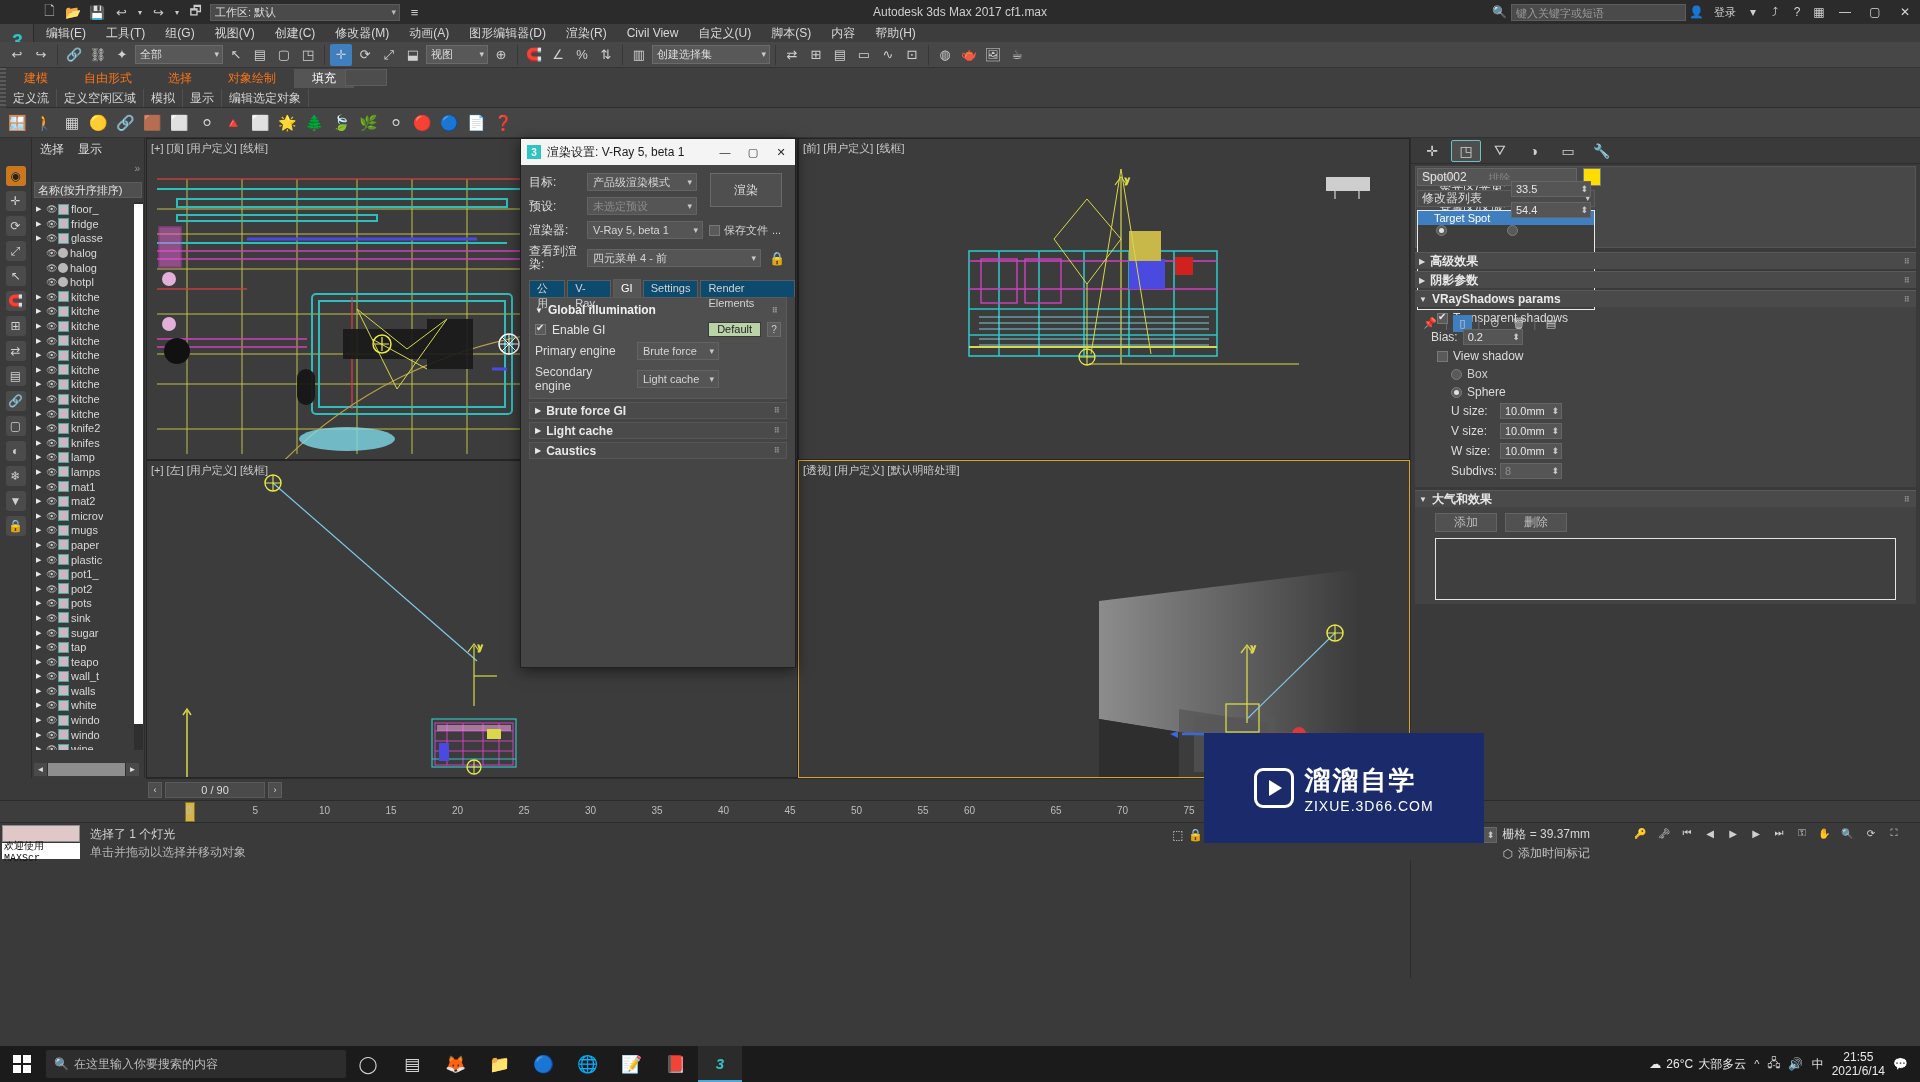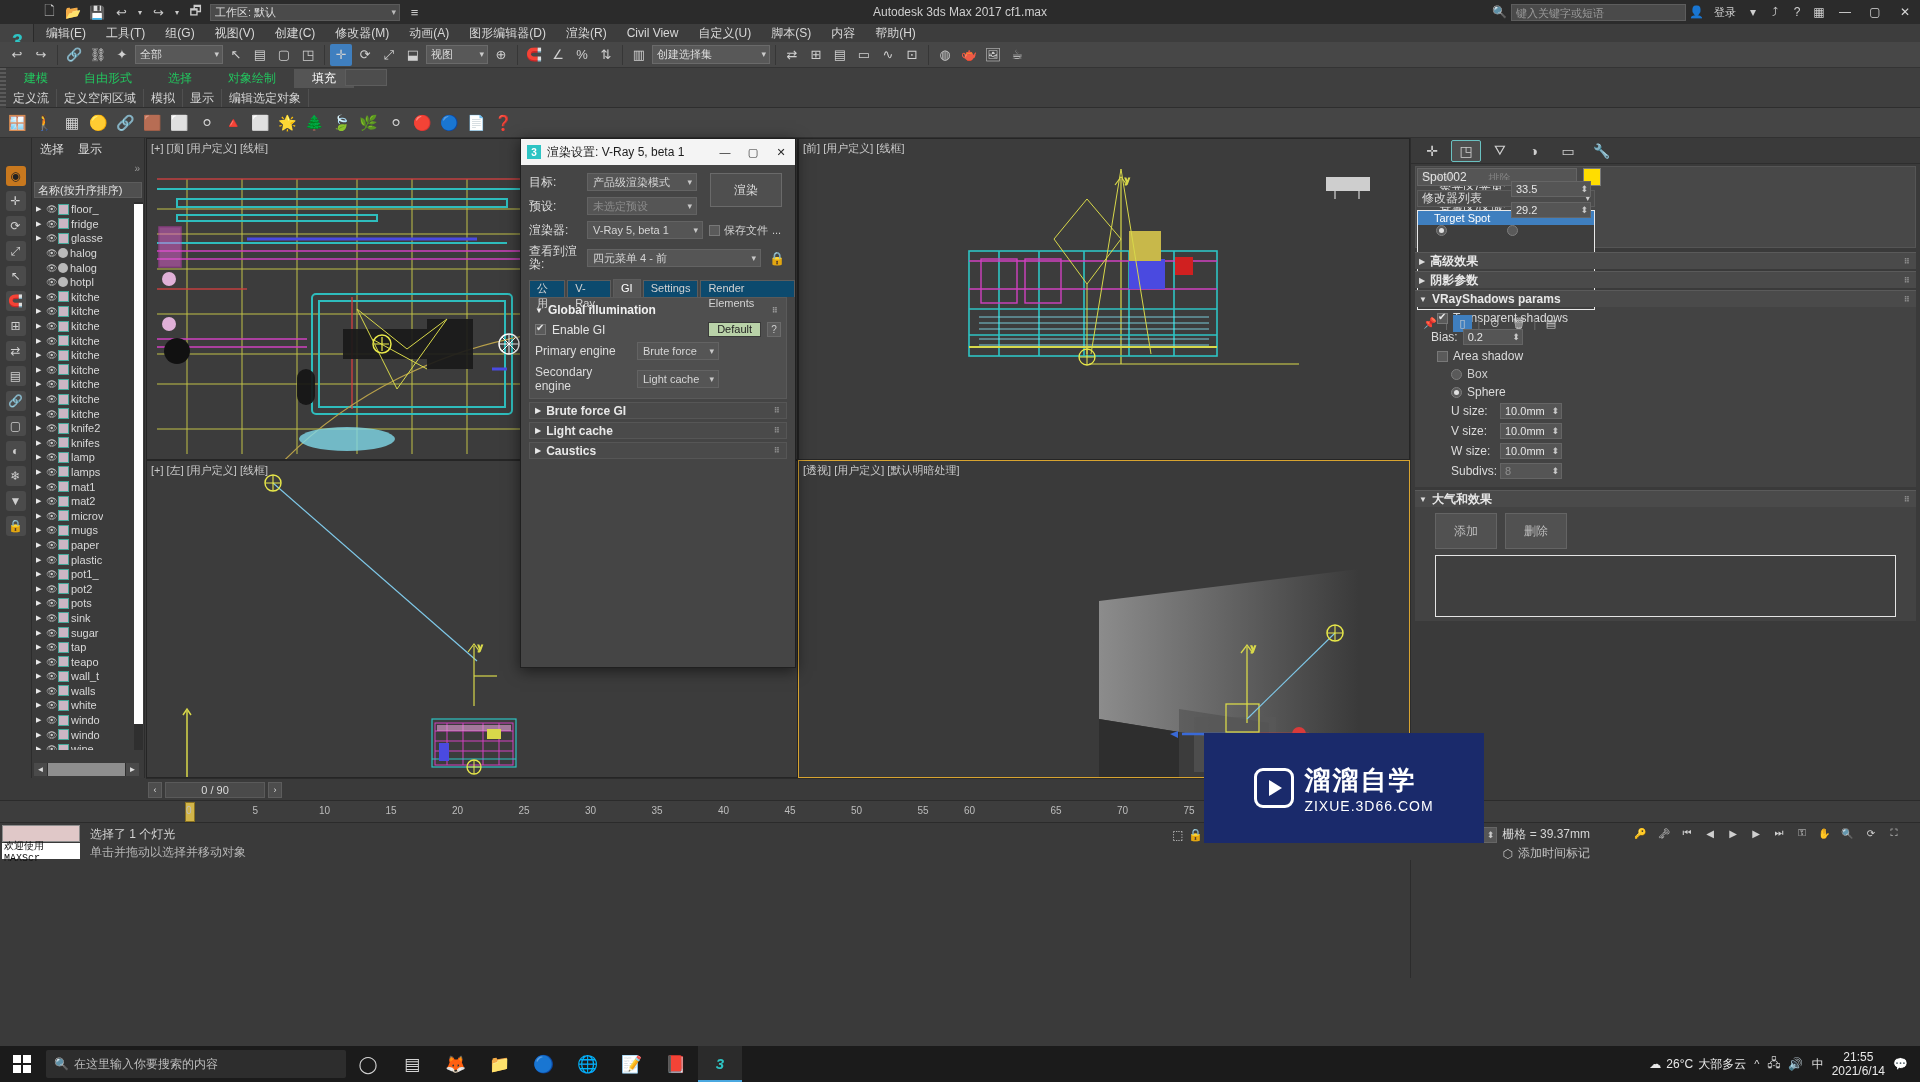--- a/index.html
+++ b/index.html
@@ -44,21 +44,21 @@
   .tbtn.on { background:#3f7fbf; }
   .tsep { width:1px; height:20px; background:#363636; margin:0 3px; }
   .tbcombo { height:19px; background:#585858; border:1px solid #6a6a6a; color:#ddd; font-size:11px;
     padding:1px 15px 1px 4px; position:relative; line-height:15px; }
   .tbcombo::after { content:"▾"; position:absolute; right:3px; top:1px; font-size:9px; color:#ccc; }
 
   
   .ribbon { position:absolute; left:0; top:68px; width:1920px; height:40px; background:#3f3f3f;
     border-bottom:1px solid #2e2e2e; }
   .rb-tabs { position:absolute; left:6px; top:0; height:20px; display:flex; align-items:center; }
-  .rb-tabs .rt { padding:0 18px; height:19px; line-height:19px; font-size:12px; color:#22c55e; }
+  .rb-tabs .rt { padding:0 18px; height:19px; line-height:19px; font-size:12px; color:#f97316; }
   .rb-tabs .rt.active { background:#555; color:#fff; }
   .rb-sub { position:absolute; left:6px; top:20px; height:19px; display:flex; align-items:center; }
   .rb-sub .rs { padding:0 7px; height:18px; line-height:18px; font-size:12px; color:#d4d4d4;
     border-right:1px solid #505050; }
   .rb-drop { position:absolute; left:345px; top:1px; width:42px; height:17px; background:#4d4d4d;
     border:1px solid #5d5d5d; }
   .rb-grip { position:absolute; left:0; top:0; width:6px; height:40px;
     background:repeating-linear-gradient(180deg,#5a5a5a 0 2px,#3f3f3f 2px 4px); }
 
   
@@ -136,21 +136,21 @@
     padding:0 13px 0 4px; position:relative; line-height:14px; display:inline-block; }
   .spin.dis { color:#8f8f8f; }
   .spin::after { content:"⬍"; position:absolute; right:2px; top:0px; font-size:9px; color:#c9c9c9; }
   .cb { width:11px; height:11px; border:1px solid #787878; background:#5a5a5a; display:inline-block;
     position:relative; }
   .cb.ck::after { content:"✔"; position:absolute; left:0px; top:-3px; font-size:10px; color:#e9e9e9; }
   .rb2 { width:11px; height:11px; border-radius:50%; border:1px solid #7d7d7d; background:#5a5a5a;
     display:inline-block; position:relative; }
   .rb2.on::after { content:""; position:absolute; left:2px; top:2px; width:5px; height:5px;
     border-radius:50%; background:#e0e0e0; }
-  .gbtn { height:36px; background:#515151; border:1px solid #646464; color:#bdbdbd; font-size:12px;
+  .gbtn { height:19px; background:#515151; border:1px solid #646464; color:#bdbdbd; font-size:12px;
     display:flex; align-items:center; justify-content:center; }
 
   
   .dlg { position:absolute; left:520px; top:138px; width:276px; height:530px; background:#454545;
     border:1px solid #202020; box-shadow:0 3px 14px rgba(0,0,0,.55); }
   .dlg-tb { height:26px; background:#f4f4f4; display:flex; align-items:center; padding-left:6px; }
   .dlg-tb .ic { width:14px; height:14px; background:#2ec4c4; color:#fff; font-size:10px; font-weight:bold;
     display:flex; align-items:center; justify-content:center; margin-right:6px; }
   .dlg-tb .tt { flex:1; font-size:12px; color:#1d1d1d; }
   .dlg-tb .wb2 { width:28px; height:26px; display:flex; align-items:center; justify-content:center;
@@ -845,21 +845,21 @@
 
     <div class="rollout" style="margin-top:2px;">
       <div class="ro-body" style="background:#484848;border:1px solid #555;">
         <div style="height:9px;overflow:hidden;opacity:.45;font-size:11px;color:#bbb;">泛光化&nbsp;&nbsp;&nbsp;&nbsp;&nbsp;&nbsp;&nbsp;&nbsp;&nbsp;&nbsp;&nbsp;排除...</div>
         <div class="fld">
           <span style="width:84px;text-align:right;">聚光区/光束:</span>
           <span class="spin" style="width:80px;">33.5</span>
         </div>
         <div class="fld">
           <span style="width:84px;text-align:right;">衰减区/区域:</span>
-          <span class="spin" style="width:80px;">29.2</span>
+          <span class="spin" style="width:80px;">54.4</span>
         </div>
         <div class="fld" style="gap:10px;padding-left:14px;">
           <span class="rb2 on"></span>
           <span>圆</span>
           <span class="rb2" style="margin-left:28px;"></span>
           <span style="color:#999;">矩形</span>
         </div>
       </div>
     </div>
 
@@ -889,21 +889,21 @@
         <div class="fld" style="padding-left:16px;">
           <span class="cb ck"></span>
           <span>Transparent shadows</span>
         </div>
         <div class="fld" style="padding-left:10px;">
           <span>Bias:</span>
           <span class="spin" style="width:60px;">0.2</span>
         </div>
         <div class="fld" style="padding-left:16px;">
           <span class="cb"></span>
-          <span>Area shadow</span>
+          <span>View shadow</span>
         </div>
         <div class="fld" style="padding-left:30px;">
           <span class="rb2"></span>
           <span style="color:#cfcfcf;">Box</span>
         </div>
         <div class="fld" style="padding-left:30px;">
           <span class="rb2 on"></span>
           <span>Sphere</span>
         </div>
         <div class="fld" style="padding-left:30px;">

